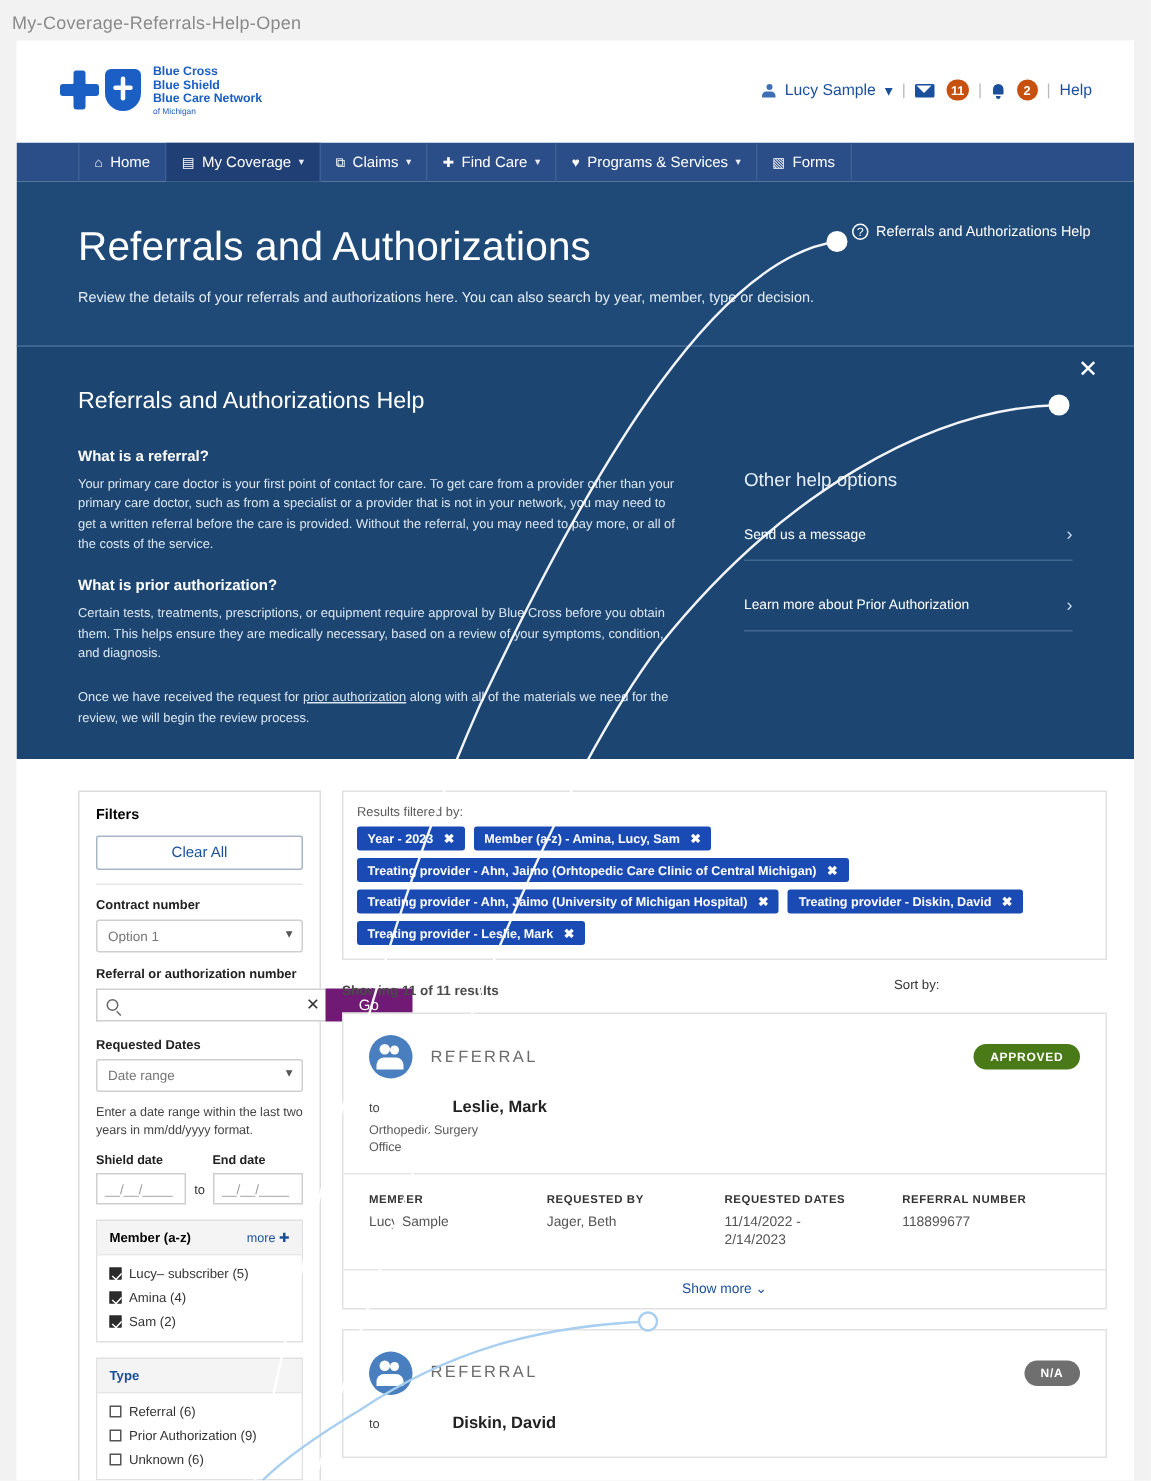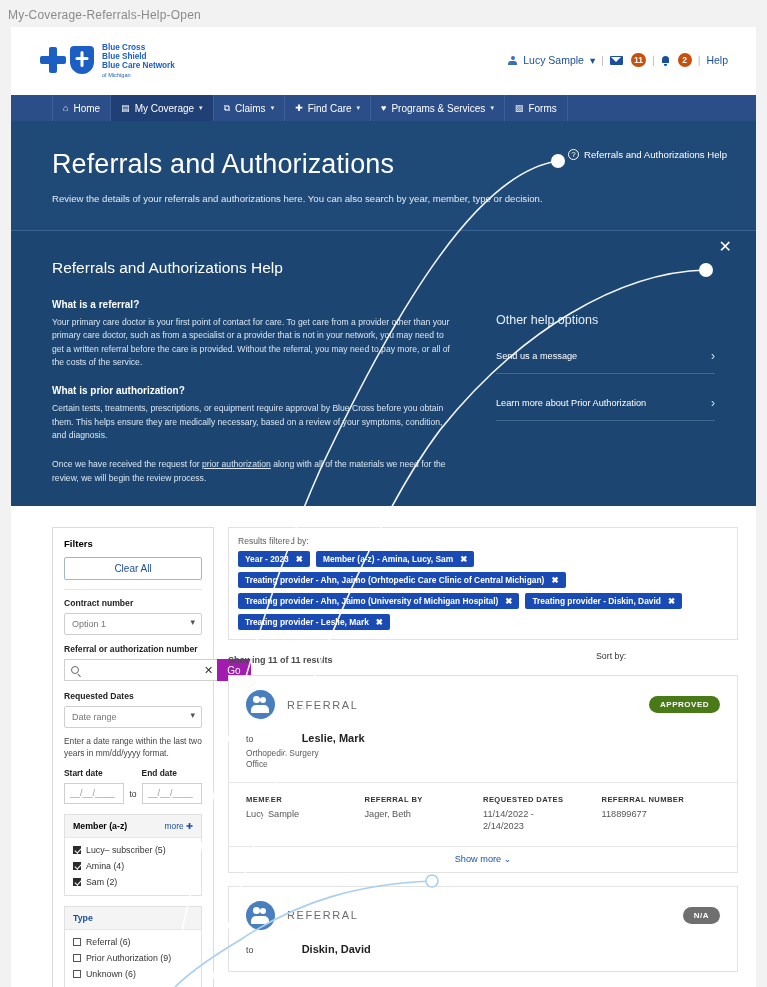--- a/index.html
+++ b/index.html
@@ -163,21 +163,21 @@
   }
   .searchrow { display:flex; margin-bottom: 10px; }
   .searchbox {
     flex:1; height:22px; border:1px solid #cfcfcf; border-right:none; display:flex; align-items:center;
     padding: 0 4px 0 6px; gap: 4px; background:#fff;
   }
   .searchbox input { flex:1; border:none; outline:none; font-size:9px; font-family:inherit; min-width:10px;}
   .mag { width:8px;height:8px;border:1.4px solid #666;border-radius:50%;position:relative;display:inline-block;}
   .mag:after{content:"";position:absolute;right:-3px;bottom:-3px;width:4px;height:1.4px;background:#666;transform:rotate(45deg);}
   .xclr { color:#333; font-size:11px; line-height:1; }
-  .go-btn { background:#a21caf; color:#fff; border:none; font-size:10px; padding:0 10px; font-family:inherit; }
+  .go-btn { background:#701a75; color:#fff; border:none; font-size:10px; padding:0 22px; font-family:inherit; }
   .f-hint { font-size: 8.4px; color:#444; line-height:1.45; margin: 7px 0 9px 0; }
   .dates-row { display:flex; align-items: flex-end; gap: 5px; margin-bottom: 10px;}
   .dates-col { flex:1; }
   .dates-col .f-label { font-size: 8.4px; margin-bottom: 4px;}
   .date-in {
     width:100%; height: 21px; border:1px solid #cfcfcf; font-size:9px; color:#9a9a9a;
     padding: 0 5px; font-family: inherit; background:#fff;
   }
   .to-lbl { font-size: 8.6px; color:#333; padding-bottom: 5px; }
 
@@ -389,21 +389,21 @@
         <div class="sel-wrap">
           <select class="f-select">
             <option>Date range</option>
           </select>
         </div>
 
         <div class="f-hint">Enter a date range within the last two years in mm/dd/yyyy format.</div>
 
         <div class="dates-row">
           <div class="dates-col">
-            <div class="f-label">Start date</div>
+            <div class="f-label">Shield date</div>
             <input class="date-in" value="__/__/____" style="">
           </div>
           <div class="to-lbl">to</div>
           <div class="dates-col">
             <div class="f-label">End date</div>
             <input class="date-in" value="__/__/____" style="">
           </div>
         </div>
 
         
@@ -514,21 +514,21 @@
             <span class="nm">Leslie, Mark</span>
             <div class="sub" style="white-space:pre-line">Orthopedic Surgery
 Office</div>
           </div>
           <div class="card-meta">
             <div class="mcol">
               <div class="h">MEMBER</div>
               <div class="v">Lucy Sample</div>
             </div>
             <div class="mcol">
-              <div class="h">REFERRAL BY</div>
+              <div class="h">REQUESTED BY</div>
               <div class="v">Jager, Beth</div>
             </div>
             <div class="mcol">
               <div class="h">REQUESTED DATES</div>
               <div class="v" style="white-space:pre-line">11/14/2022 -
 2/14/2023</div>
             </div>
             <div class="mcol">
               <div class="h">REFERRAL NUMBER</div>
               <div class="v">118899677</div>

